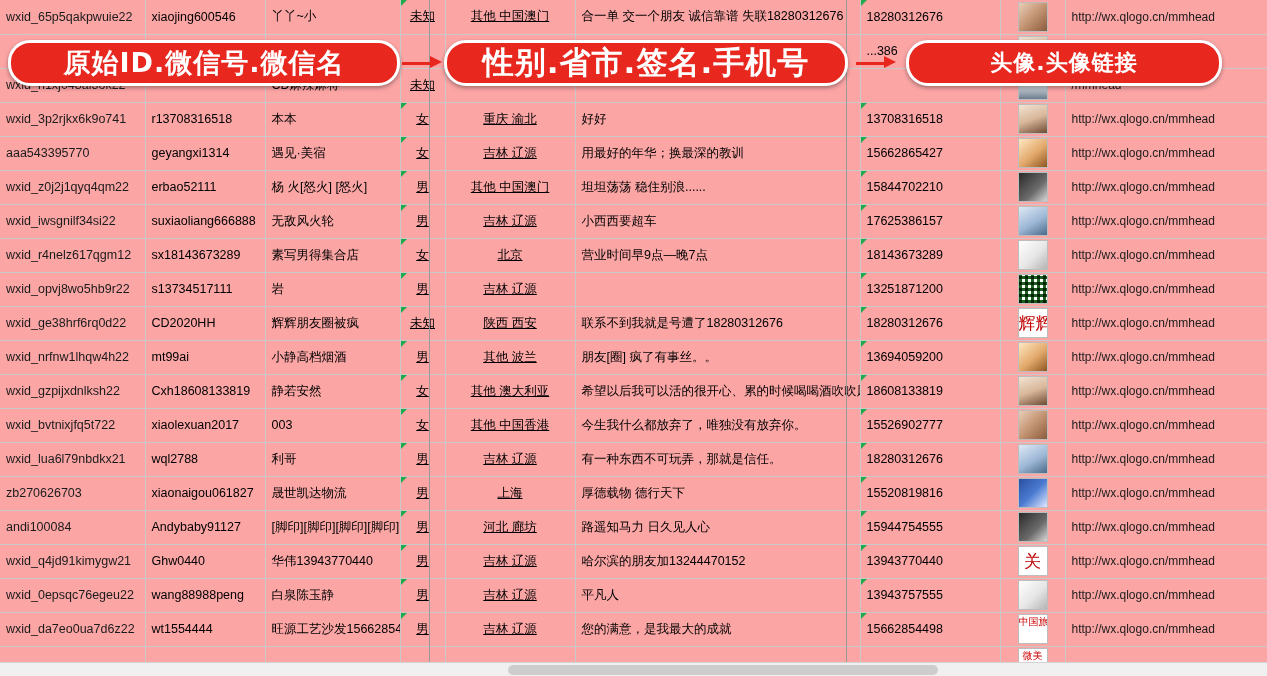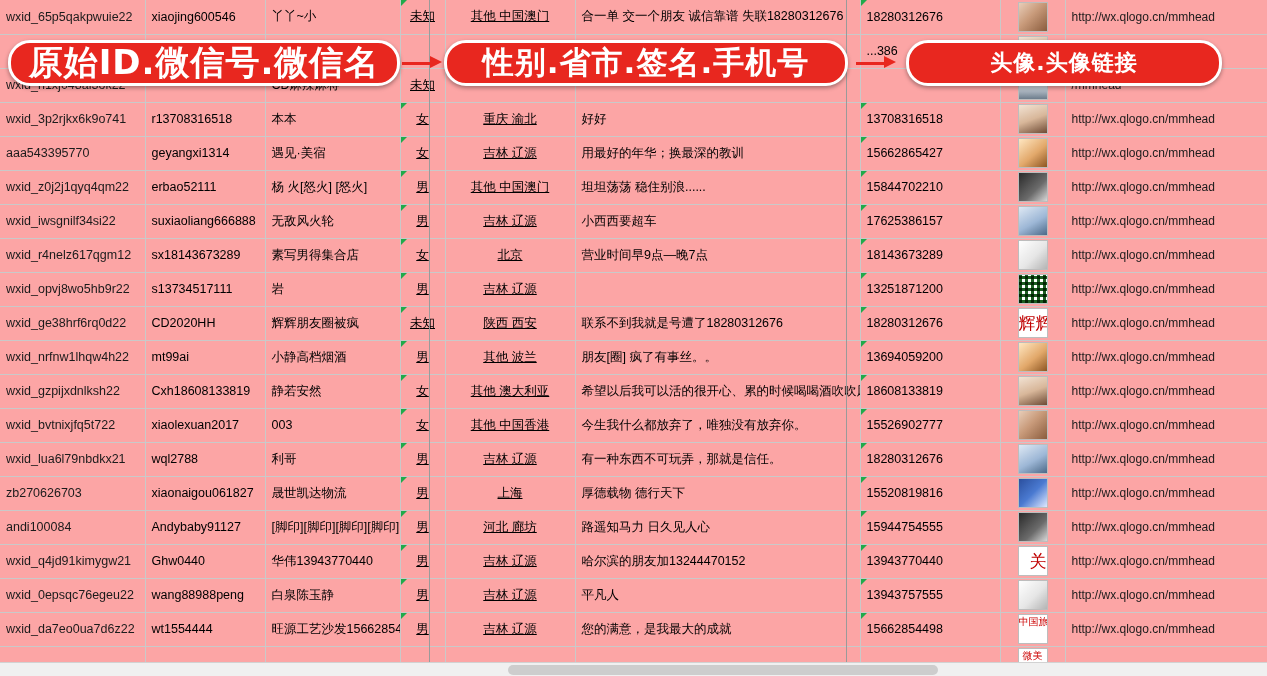--- a/index.html
+++ b/index.html
@@ -73,21 +73,21 @@
   .avatar.a5 { background: linear-gradient(135deg,#2a2a2a 0%, #6b6b6b 60%, #d8d8d8 100%); }
   .avatar.a6 { background: linear-gradient(140deg,#ffe7c2 0%, #e2a86a 55%, #8d5622 100%); }
   .avatar.a7 { background: linear-gradient(150deg,#dfe9f4 0%, #9db7d6 55%, #4b6988 100%); }
   .avatar.a8 { background: linear-gradient(135deg,#ffffff 0%, #e6e6e6 55%, #b4b4b4 100%); }
   .avatar.a9 { background: linear-gradient(135deg,#2b4f9e 0%, #4a7ad1 50%, #dfe8ff 100%); }
   .avatar.atext {
     background: #ffffff;
     color: #c00000;
     font-size: 17px;
     line-height: 28px;
-    text-align: right;
+    text-align: center;
     font-family: "DejaVu Sans", sans-serif;
   }
   .avatar.aredtext {
     background: #ffffff;
     color: #cc0000;
     font-size: 10px;
     line-height: 13px;
     text-align: center;
   }
   .avatar.aqr {
@@ -114,21 +114,21 @@
     background: #e8271f;
     color: #ffffff;
     font-weight: bold;
     font-family: "DejaVu Sans", sans-serif;
     border: 3px solid #ffffff;
     border-radius: 22px;
     box-shadow: 0 2px 4px rgba(0,0,0,.35);
     letter-spacing: 1px;
     white-space: nowrap;
   }
-  #banner-left  { left: 8px;   top: 40px; width: 392px; height: 46px; font-size: 34px; }
+  #banner-left  { left: 8px;   top: 40px; width: 392px; height: 46px; font-size: 27px; }
   #banner-mid   { left: 444px; top: 40px; width: 404px; height: 46px; font-size: 31px; }
   #banner-right { left: 906px; top: 40px; width: 316px; height: 46px; font-size: 22px; }
 
   
   .arrow {
     position: absolute;
     top: 58px;
     width: 42px; height: 10px;
   }
   #arrow-1 { left: 402px; }

